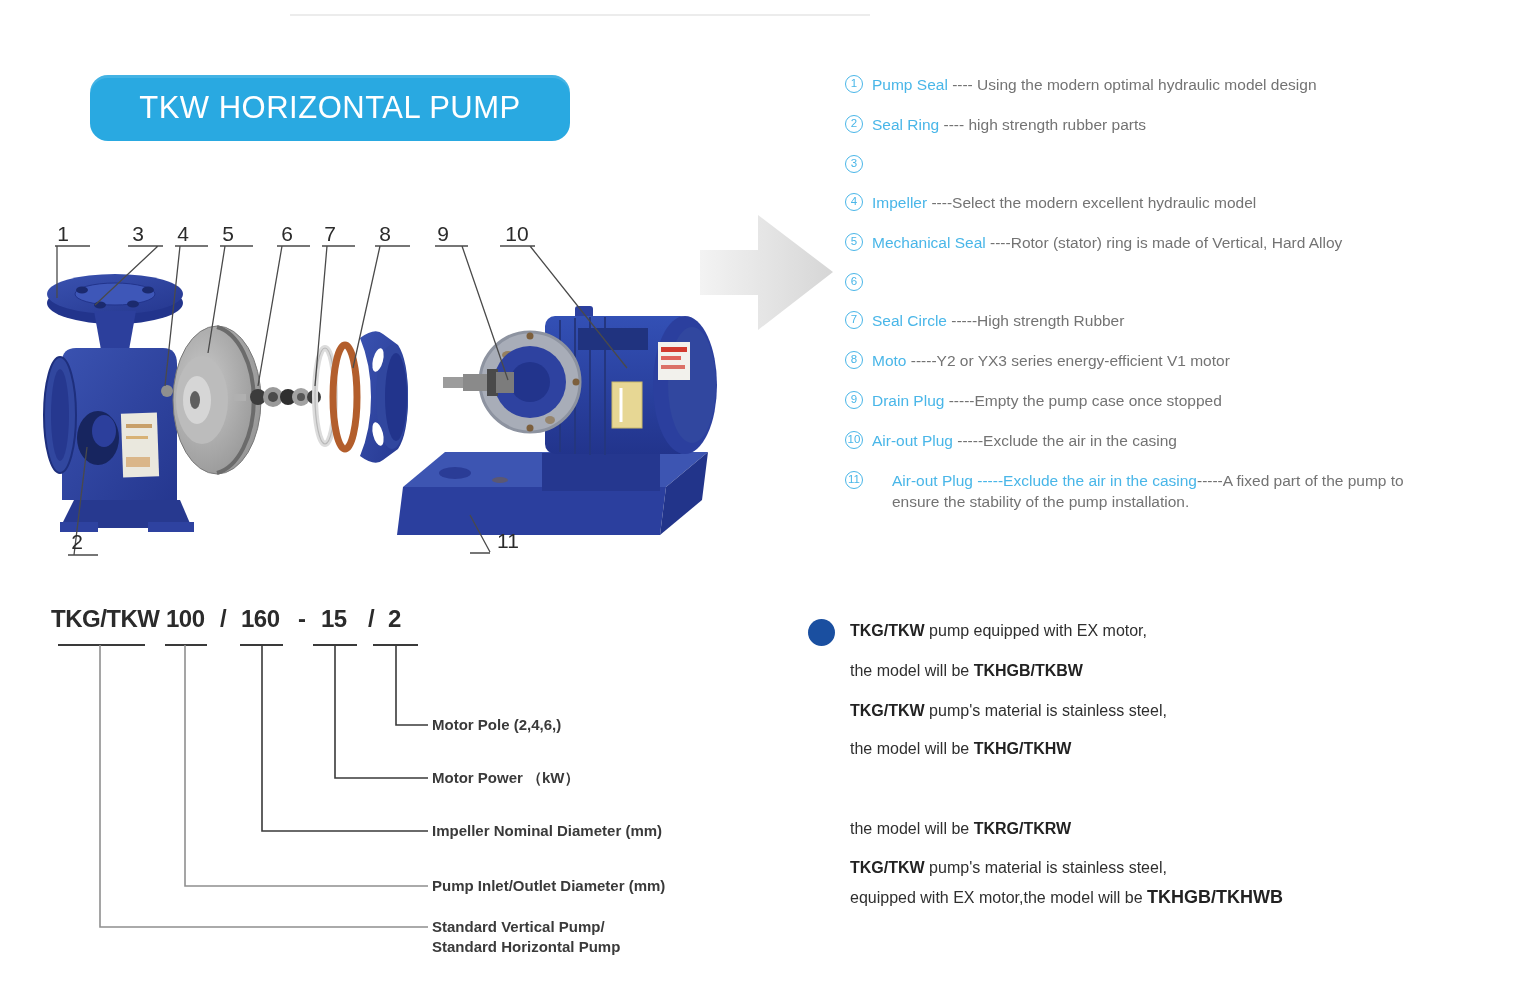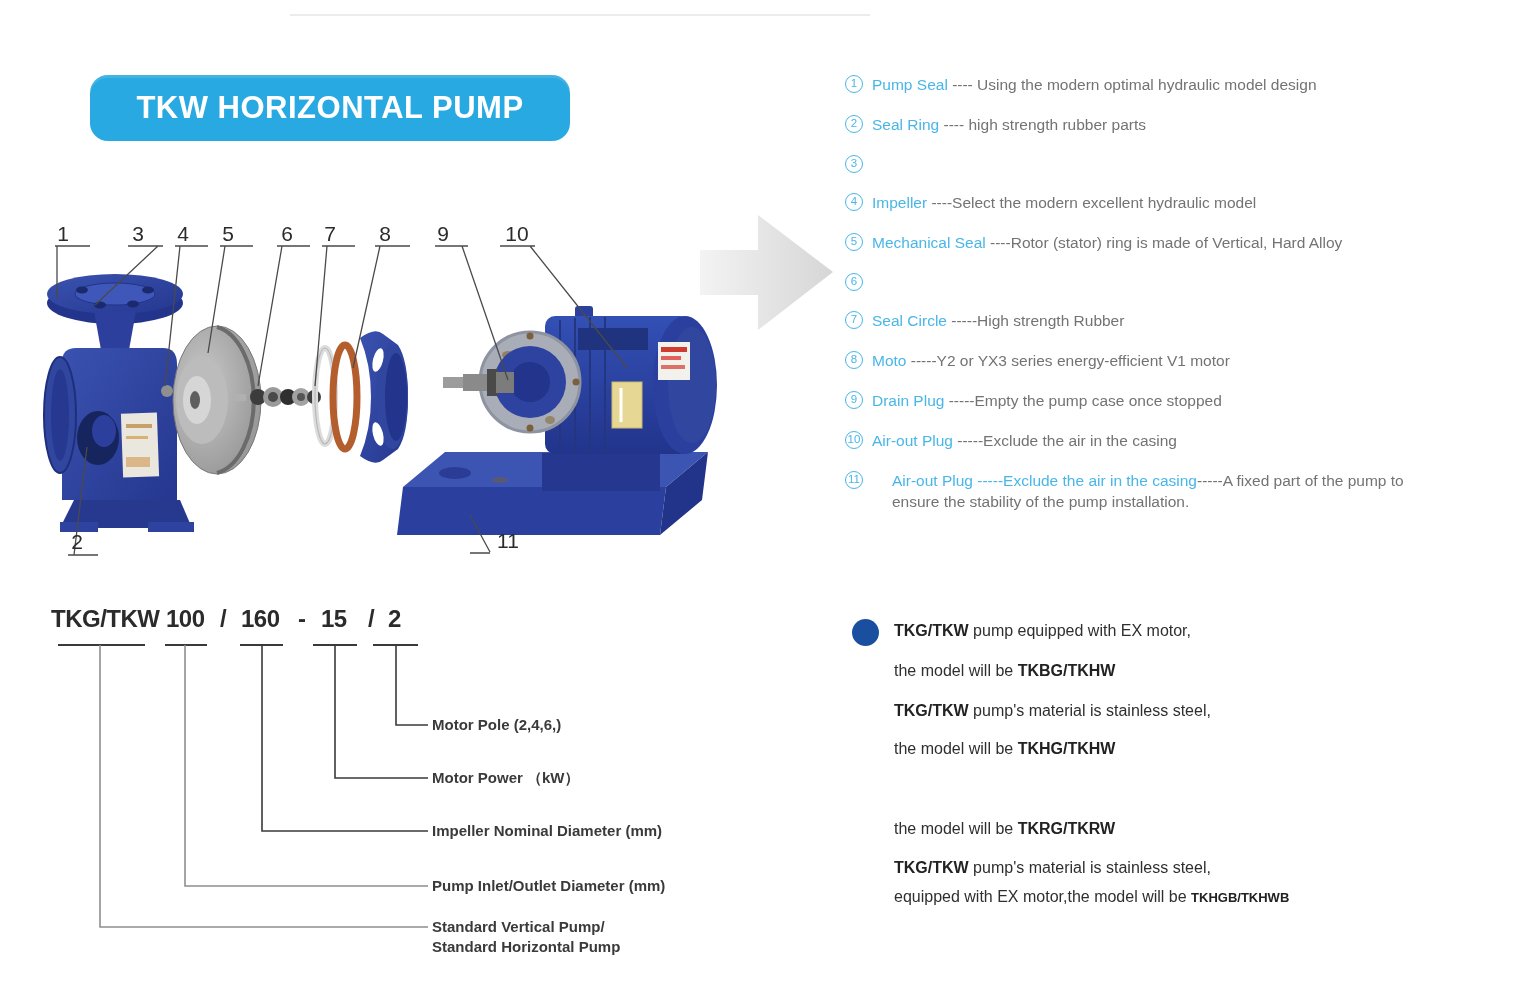--- a/index.html
+++ b/index.html
@@ -6,21 +6,21 @@
   body { background:#ffffff; font-family:"Liberation Sans", sans-serif; }
   .canvas { position:relative; width:1513px; height:1000px; background:#ffffff; overflow:hidden; }
 
   .top-artifact { position:absolute; left:290px; top:14px; width:580px; height:2px; background:#ececec; }
 
   
   .banner { position:absolute; left:90px; top:75px; width:480px; height:66px;
             background:#29a9e1; border-radius:18px;
             display:flex; align-items:center; justify-content:center;
             box-shadow:inset 0 3px 0 rgba(255,255,255,0.12); }
-  .banner span { color:#ffffff; font-size:31px; font-weight:bold; letter-spacing:0.5px; }
+  .banner span { color:#ffffff; font-size:31px; font-weight:normal; letter-spacing:0.5px; }
 
   
   .diagram { position:absolute; left:30px; top:210px; width:810px; height:350px; }
   .diagram text.pn { font-family:"Liberation Sans", sans-serif; font-size:21px; fill:#2b2b2b; }
   .leader { stroke:#4a4a4a; stroke-width:1.3; fill:none; }
 
   
   .legend { position:absolute; left:845px; top:74px; width:660px; }
   .legend-item { display:flex; align-items:flex-start; white-space:nowrap;
                  font-size:15.5px; line-height:21px; margin-bottom:19px; color:#3b3b3b; }
@@ -35,25 +35,25 @@
   
   .model-tree { position:absolute; left:40px; top:595px; width:700px; height:395px; }
   .model-tree text.seg { font-family:"Liberation Sans", sans-serif; font-size:24px; font-weight:bold;
                          letter-spacing:-0.5px; fill:#2b2b2b; }
   .model-tree text.lbl { font-family:"Liberation Sans", sans-serif; font-size:15px; font-weight:bold; fill:#3a3a3a; }
   .tline-g { stroke:#8f8f8f; stroke-width:1.6; fill:none; }
   .tline-d { stroke:#3a3a3a; stroke-width:1.6; fill:none; }
   .uline { stroke:#3a3a3a; stroke-width:2; fill:none; }
 
   
-  .notes { position:absolute; left:852px; top:610px; width:640px; height:330px; }
+  .notes { position:absolute; left:808px; top:610px; width:640px; height:330px; }
   .bullet { position:absolute; left:0; top:9px; width:27px; height:27px; border-radius:50%; background:#1a4fa0; }
   .note-line { position:absolute; left:42px; font-size:16px; line-height:22px; color:#2f2f2f; white-space:nowrap; }
   .nm { font-weight:bold; color:#222222; }
-  .lg { font-size:13px; }
+  .lg { font-size:18px; }
 </style>
 </head>
 <body>
 
 <div class="canvas">
 
   <div class="top-artifact"></div>
 
   <div class="banner">
     <span>TKW HORIZONTAL PUMP</span>
@@ -288,21 +288,21 @@
       <text class="lbl" x="392" y="241">Impeller Nominal Diameter (mm)</text>
       <text class="lbl" x="392" y="296">Pump Inlet/Outlet Diameter (mm)</text>
       <text class="lbl" x="392" y="337">Standard Vertical Pump/</text>
       <text class="lbl" x="392" y="357">Standard  Horizontal Pump</text>
     </g>
   </svg>
 
   <div class="notes">
     <div class="bullet"></div>
     <div class="note-line" style="top:10px"><span class="nm">TKG/TKW</span><span> pump equipped with EX motor,</span><span class="nm"></span></div>
-    <div class="note-line" style="top:50px"><span class="nm"></span><span>the model will be </span><span class="nm">TKBG/TKHW</span></div>
+    <div class="note-line" style="top:50px"><span class="nm"></span><span>the model will be </span><span class="nm">TKHGB/TKBW</span></div>
     <div class="note-line" style="top:90px"><span class="nm">TKG/TKW</span><span> pump's material is stainless steel,</span><span class="nm"></span></div>
     <div class="note-line" style="top:128px"><span class="nm"></span><span>the model will be </span><span class="nm">TKHG/TKHW</span></div>
     <div class="note-line" style="top:208px"><span class="nm"></span><span>the model will be </span><span class="nm">TKRG/TKRW</span></div>
     <div class="note-line" style="top:247px"><span class="nm">TKG/TKW</span><span> pump's material is stainless steel,</span><span class="nm"></span></div>
     <div class="note-line" style="top:276px"><span class="nm"></span><span>equipped with EX motor,the model will be </span><span class="nm lg">TKHGB/TKHWB</span></div>
   </div>
 
 </div>
 
 </body></html>

